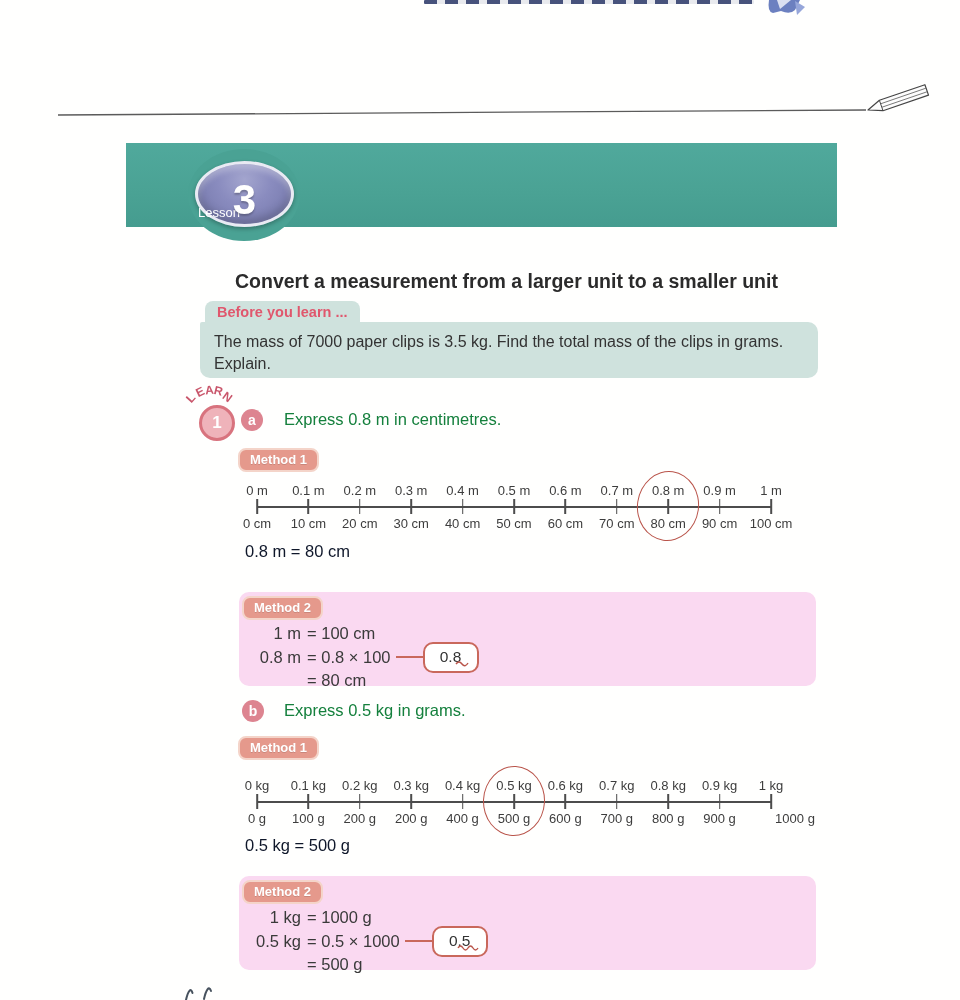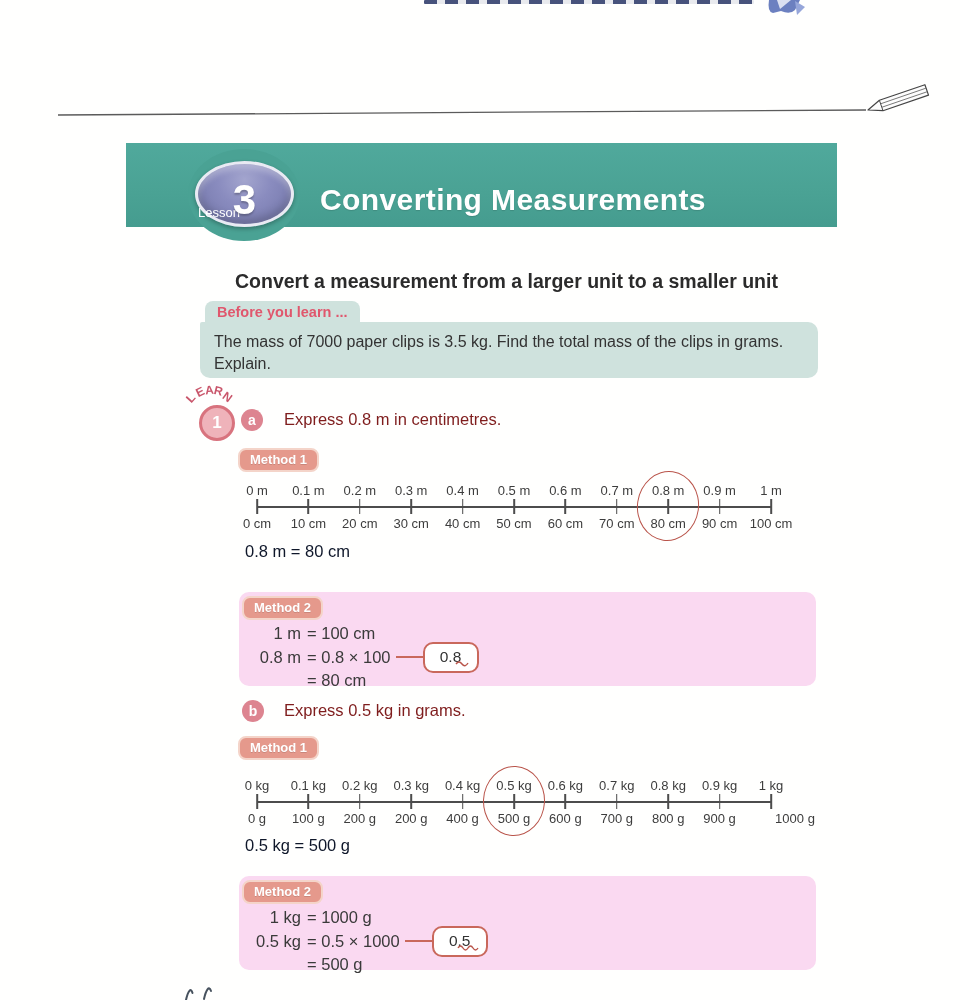--- a/index.html
+++ b/index.html
@@ -45,21 +45,21 @@
   .learn-arc{position:absolute;left:187px;top:383px;width:52px;height:26px;}
   .arc-ch{position:absolute;font-size:12px;font-weight:bold;color:#c9566b;}
   .learn-circle{position:absolute;left:199px;top:405px;width:36px;height:36px;border-radius:50%;
     border:3px solid #d8737e;background:#efb3ba;display:flex;align-items:center;justify-content:center;
     color:#fff;font-size:17px;font-weight:bold;}
 
   .part-badge{position:absolute;width:22px;height:22px;border-radius:50%;background:#dd8490;color:#fff;
     font-size:14px;font-weight:bold;display:flex;align-items:center;justify-content:center;}
   #badge-a{left:241px;top:409px;}
   #badge-b{left:242px;top:700px;}
-  .question{position:absolute;font-size:16.5px;color:#7f1d1d;}
+  .question{position:absolute;font-size:16.5px;color:#15803d;}
   #q-a{left:284px;top:410px;}
   #q-b{left:284px;top:701px;}
 
   .method-badge{display:inline-block;background:var(--method-badge-salmon,#E5998C);color:#fff;font-size:13px;
     font-weight:bold;padding:2px 10px 3px;border-radius:8px;border:2px solid #f4d4c9;
     text-shadow:0 1px 0 rgba(0,0,0,.12);}
   .m1-badge{position:absolute;}
   #m1-a{left:238px;top:448px;}
   #m1-b{left:238px;top:736px;}
 
@@ -114,21 +114,20 @@
     <path d="M883 110.7 L879.4 100.3" stroke="#454545" stroke-width="1"></path>
     <path d="M882 107.2 L927.3 91.7 M880.6 103.8 L925.9 88.2" stroke="#6a6a6a" stroke-width="0.9"></path>
   </svg>
 
   <header class="banner">
     <div class="badge-backdrop"></div>
     <div class="lesson-badge">
       <div class="lesson-label">Lesson</div>
       <div class="lesson-number">3</div>
     </div>
-    <h1 class="banner-title">Converting Measurements</h1>
   </header>
 
   <h2 class="section-heading">Convert a measurement from a larger unit to a smaller unit</h2>
   <div class="byl-tab">Before you learn ...</div>
   <div class="byl-box">
     <p>The mass of 7000 paper clips is 3.5 kg. Find the total mass of the clips in grams.</p>
     <p>Explain.</p>
   </div>
 
   <div class="learn-arc">

